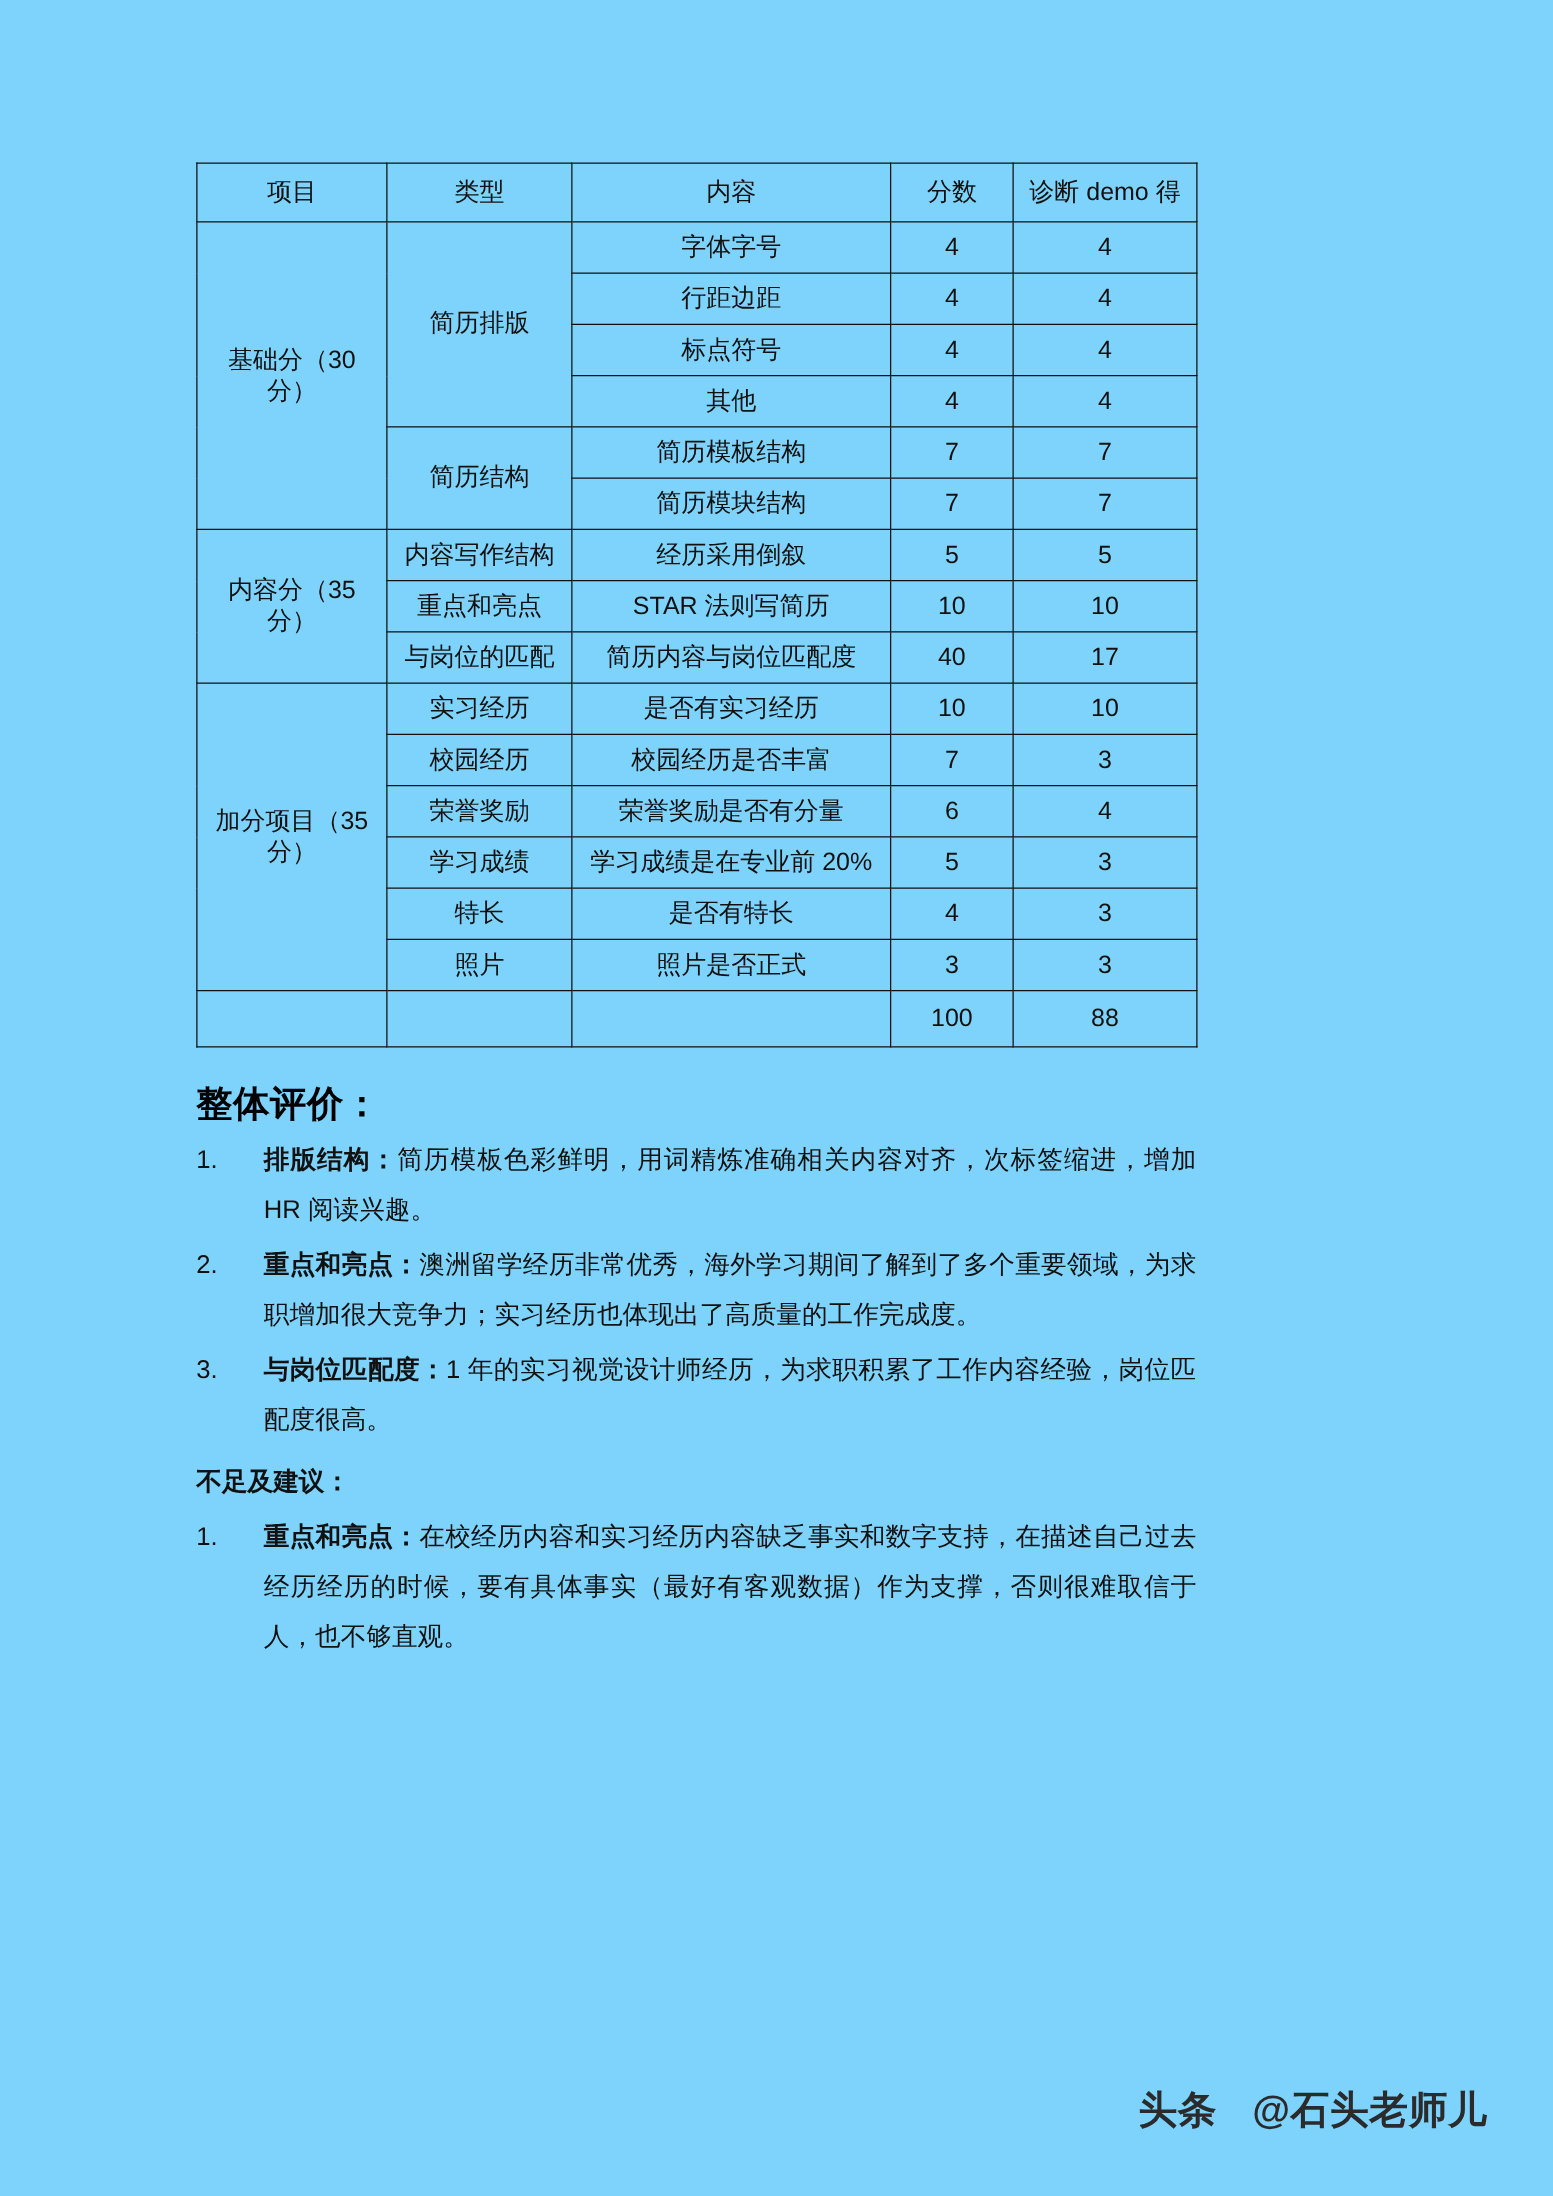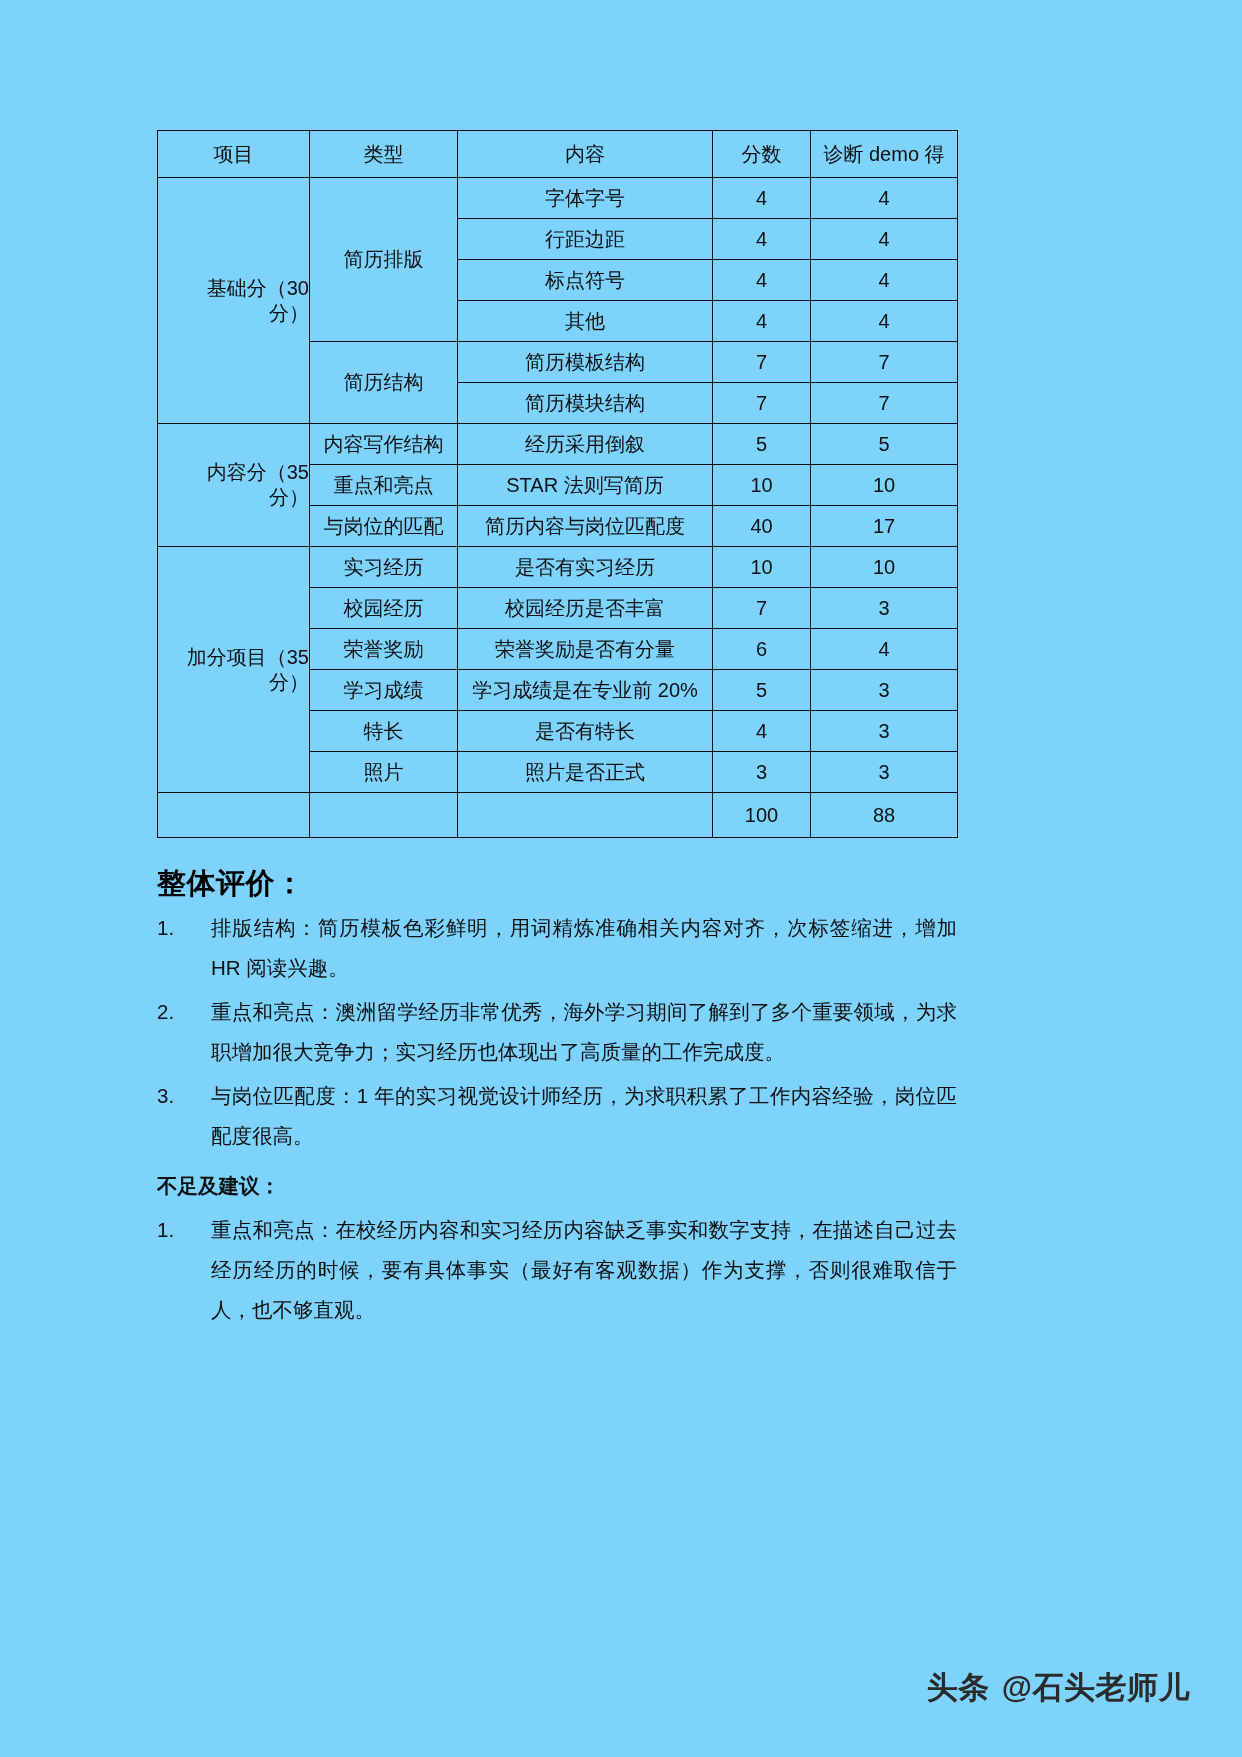--- a/index.html
+++ b/index.html
@@ -47,21 +47,21 @@
     border: 1.6px solid #111;
     text-align: center;
     vertical-align: middle;
     padding: 0;
     font-weight: normal;
     line-height: 1.25;
   }
   table.score-table th { height: 46px; font-size: 20px; }
   table.score-table td { height: 40px; }
   td.group { font-size: 20px; line-height: 2.1; }
-  .grp-inner { display: block; text-align: right; }
+  .grp-inner { display: block; }
   td.empty { }
   tr.total-row td { height: 44px; }
 
   
   .section-heading {
     margin-top: 26px;
     font-size: 29px;
     font-weight: bold;
     letter-spacing: 0.5px;
     color: #000;
@@ -97,30 +97,30 @@
     margin-top: 4px;
   }
   ol.num-list > li .marker {
     position: absolute;
     left: 0;
     top: 0;
     width: 40px;
     text-align: left;
     font-size: 20.5px;
   }
-  ol.num-list > li .li-lead { font-weight: normal; margin-top: 28px; }
+  ol.num-list > li .li-lead { font-weight: bold; margin-top: 28px; }
 
   
   .watermark {
     position: absolute;
     right: 52px;
     bottom: 48px;
     display: flex;
     align-items: center;
-    gap: 12px;
+    gap: 28px;
     font-size: 31px;
     font-weight: bold;
     color: #2b2b2b;
     letter-spacing: 0.5px;
     justify-content: center;
   }
   .watermark .wm-brand { font-weight: bold; }
   .watermark .wm-handle { font-weight: bold; }
 </style>
 </head>

